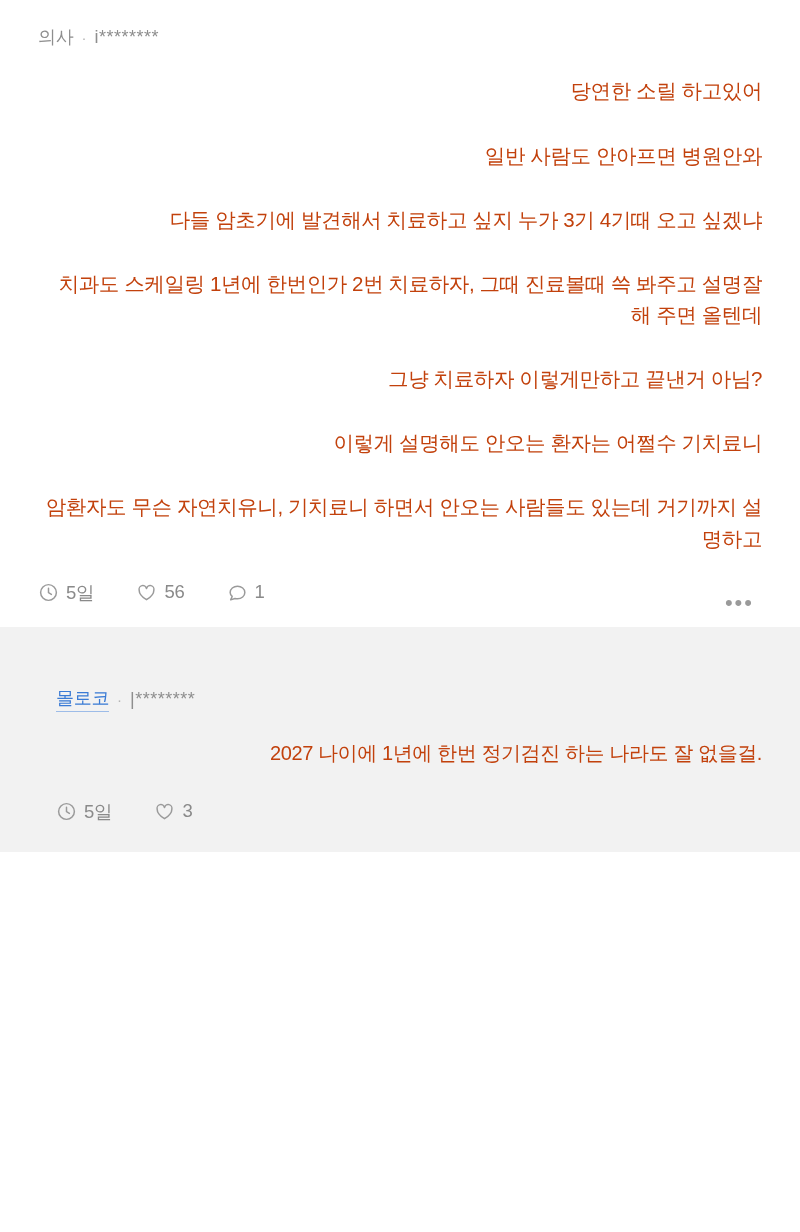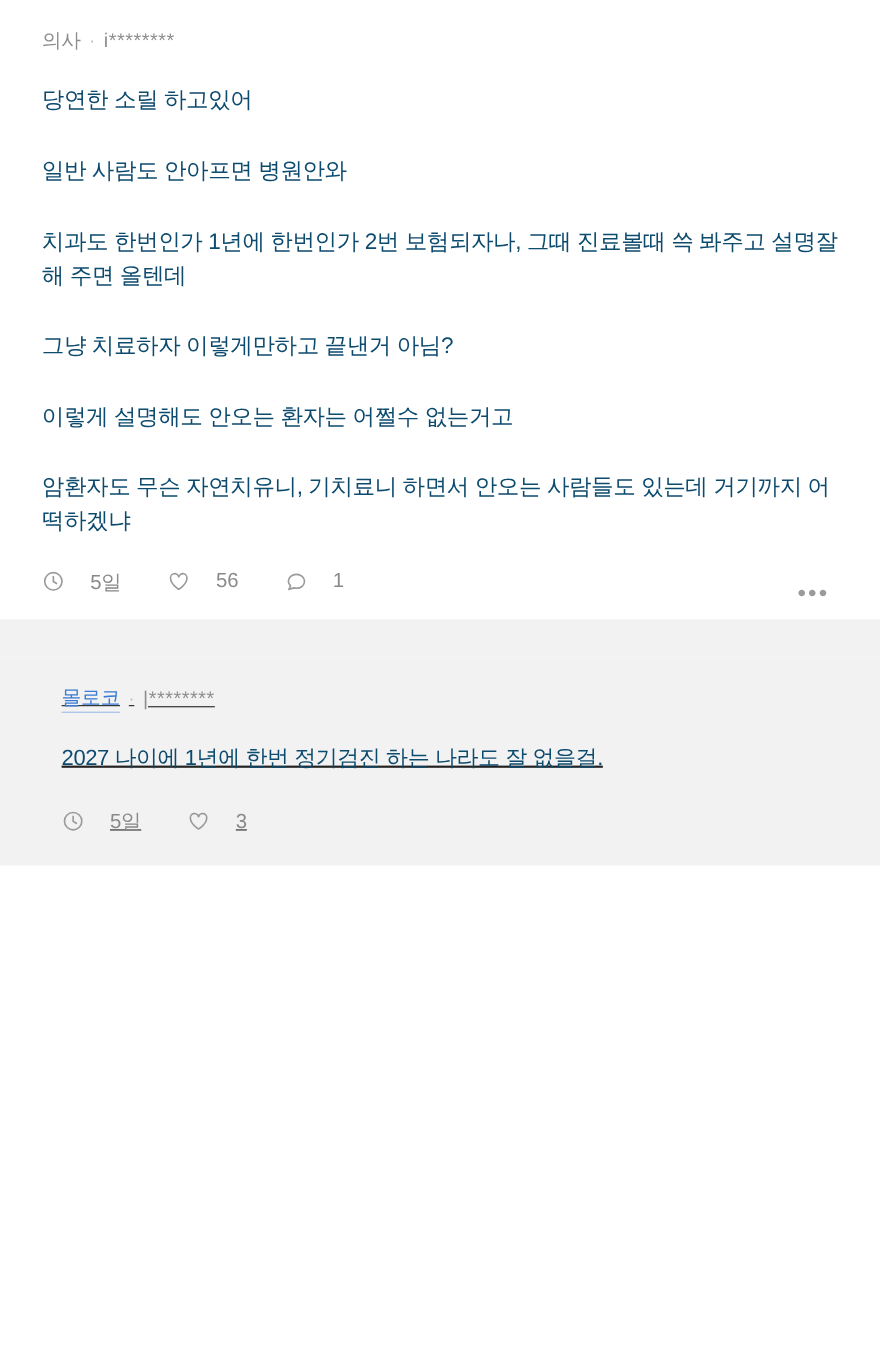--- a/index.html
+++ b/index.html
@@ -28,21 +28,20 @@
   
   .comment {
     background: #ffffff;
     padding: 26px 38px 0 38px;
     box-sizing: border-box;
   }
 
   .comment.reply {
     background: #f2f2f2;
     padding: 26px 38px 0 56px;
-    text-decoration: underline;
   }
 
   .meta-row {
     display: flex;
     align-items: center;
     font-size: 18px;
     line-height: 1.3;
     margin-bottom: 26px;
   }
   .author {
@@ -62,22 +61,23 @@
   }
   .handle {
     color: #8e8e8e;
     font-size: 18px;
     letter-spacing: 0.5px;
   }
 
   .body {
     font-size: 20.5px;
     line-height: 1.52;
-    color: #0c4a6e;
+    color: #c2410c;
     letter-spacing: -0.4px;
+    text-align: right;
   }
   .body p {
     margin: 0 0 33px 0;
   }
   .body p:last-child {
     margin-bottom: 0;
   }
 
   .reply .body {
     font-size: 20px;
@@ -95,21 +95,21 @@
     position: relative;
   }
   .action {
     display: flex;
     align-items: center;
     margin-right: 42px;
     color: #8a8a8a;
     font-size: 18.5px;
   }
   .action .label {
-    margin-left: 23px;
+    margin-left: 7px;
     letter-spacing: -0.2px;
   }
   .ico {
     width: 21px;
     height: 21px;
     display: inline-block;
     flex: 0 0 auto;
   }
   .ico svg {
     display: block;
@@ -153,24 +153,25 @@
   <div class="comment">
     <div class="meta-row">
       <span class="author">의사</span>
       <span class="meta-dot">·</span>
       <span class="handle">i********</span>
     </div>
 
     <div class="body">
       <p>당연한 소릴 하고있어</p>
       <p>일반 사람도 안아프면 병원안와</p>
-      <p>치과도 한번인가 1년에 한번인가 2번 보험되자나, 그때 진료볼때 쓱 봐주고 설명잘 해 주면 올텐데</p>
+      <p>다들 암초기에 발견해서 치료하고 싶지 누가 3기 4기때 오고 싶겠냐</p>
+      <p>치과도 스케일링 1년에 한번인가 2번 치료하자, 그때 진료볼때 쓱 봐주고 설명잘 해 주면 올텐데</p>
       <p>그냥 치료하자 이렇게만하고 끝낸거 아님?</p>
-      <p>이렇게 설명해도 안오는 환자는 어쩔수 없는거고</p>
-      <p>암환자도 무슨 자연치유니, 기치료니 하면서 안오는 사람들도 있는데 거기까지 어떡하겠냐</p>
+      <p>이렇게 설명해도 안오는 환자는 어쩔수 기치료니</p>
+      <p>암환자도 무슨 자연치유니, 기치료니 하면서 안오는 사람들도 있는데 거기까지 설명하고</p>
     </div>
 
     <div class="actions">
       <div class="action">
         <span class="ico">
           <svg viewBox="0 0 24 24" fill="none" stroke="#9a9a9a" stroke-width="1.7">
             <circle cx="12" cy="12" r="9"></circle>
             <path d="M12 7v5.2l3.3 2" stroke-linecap="round"></path>
           </svg>
         </span>

